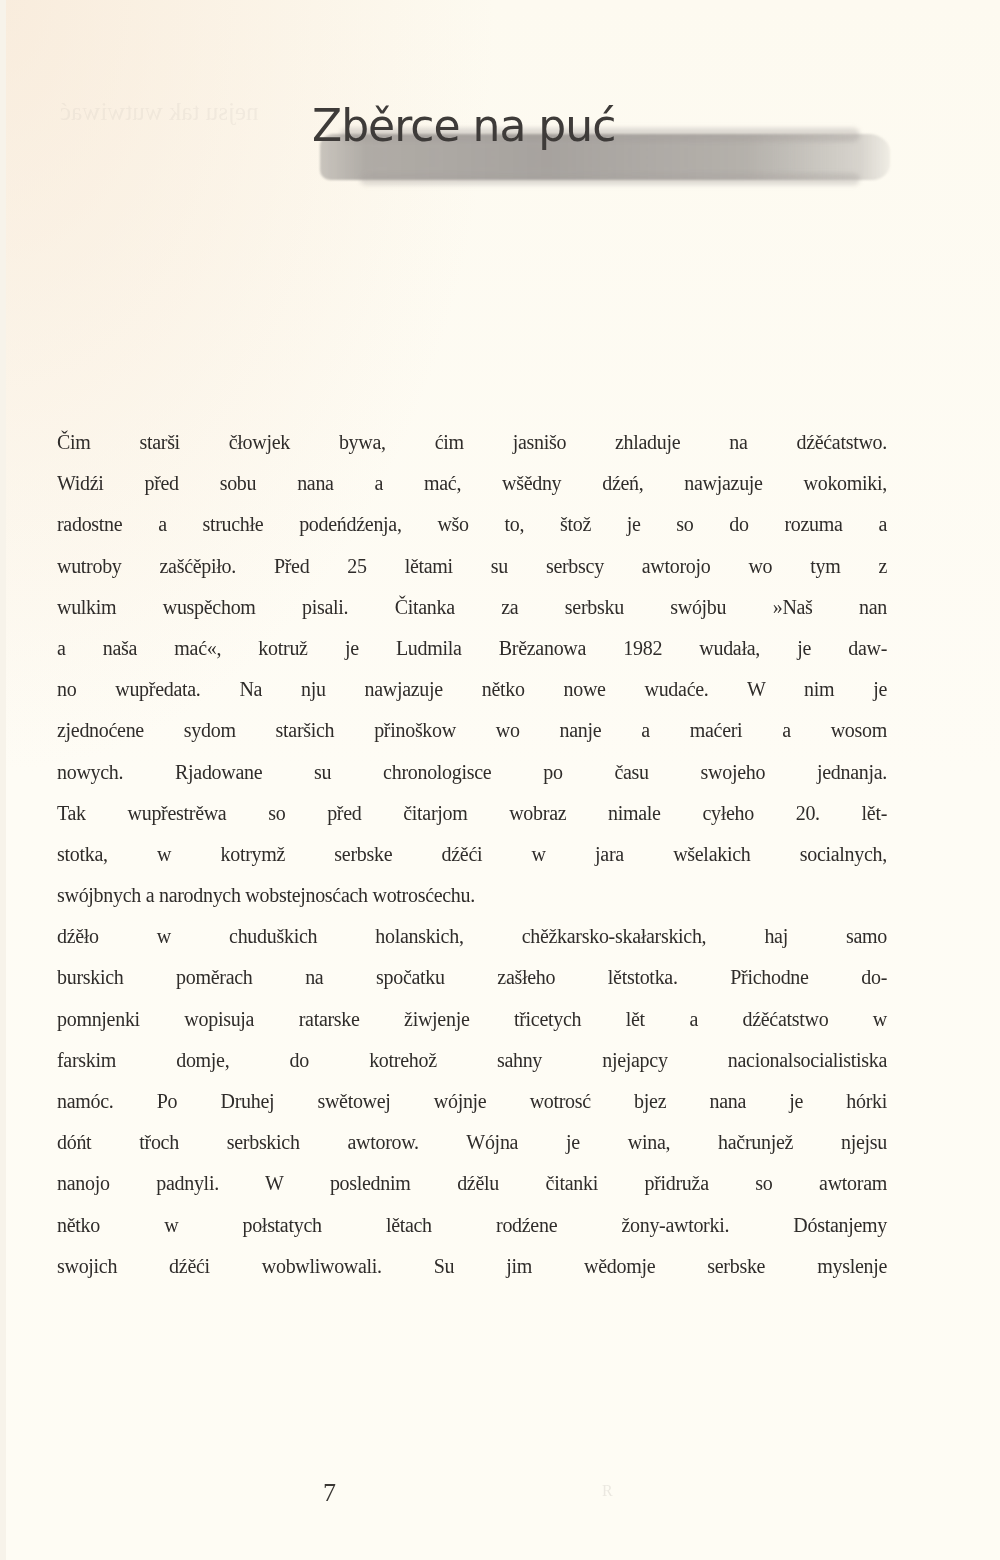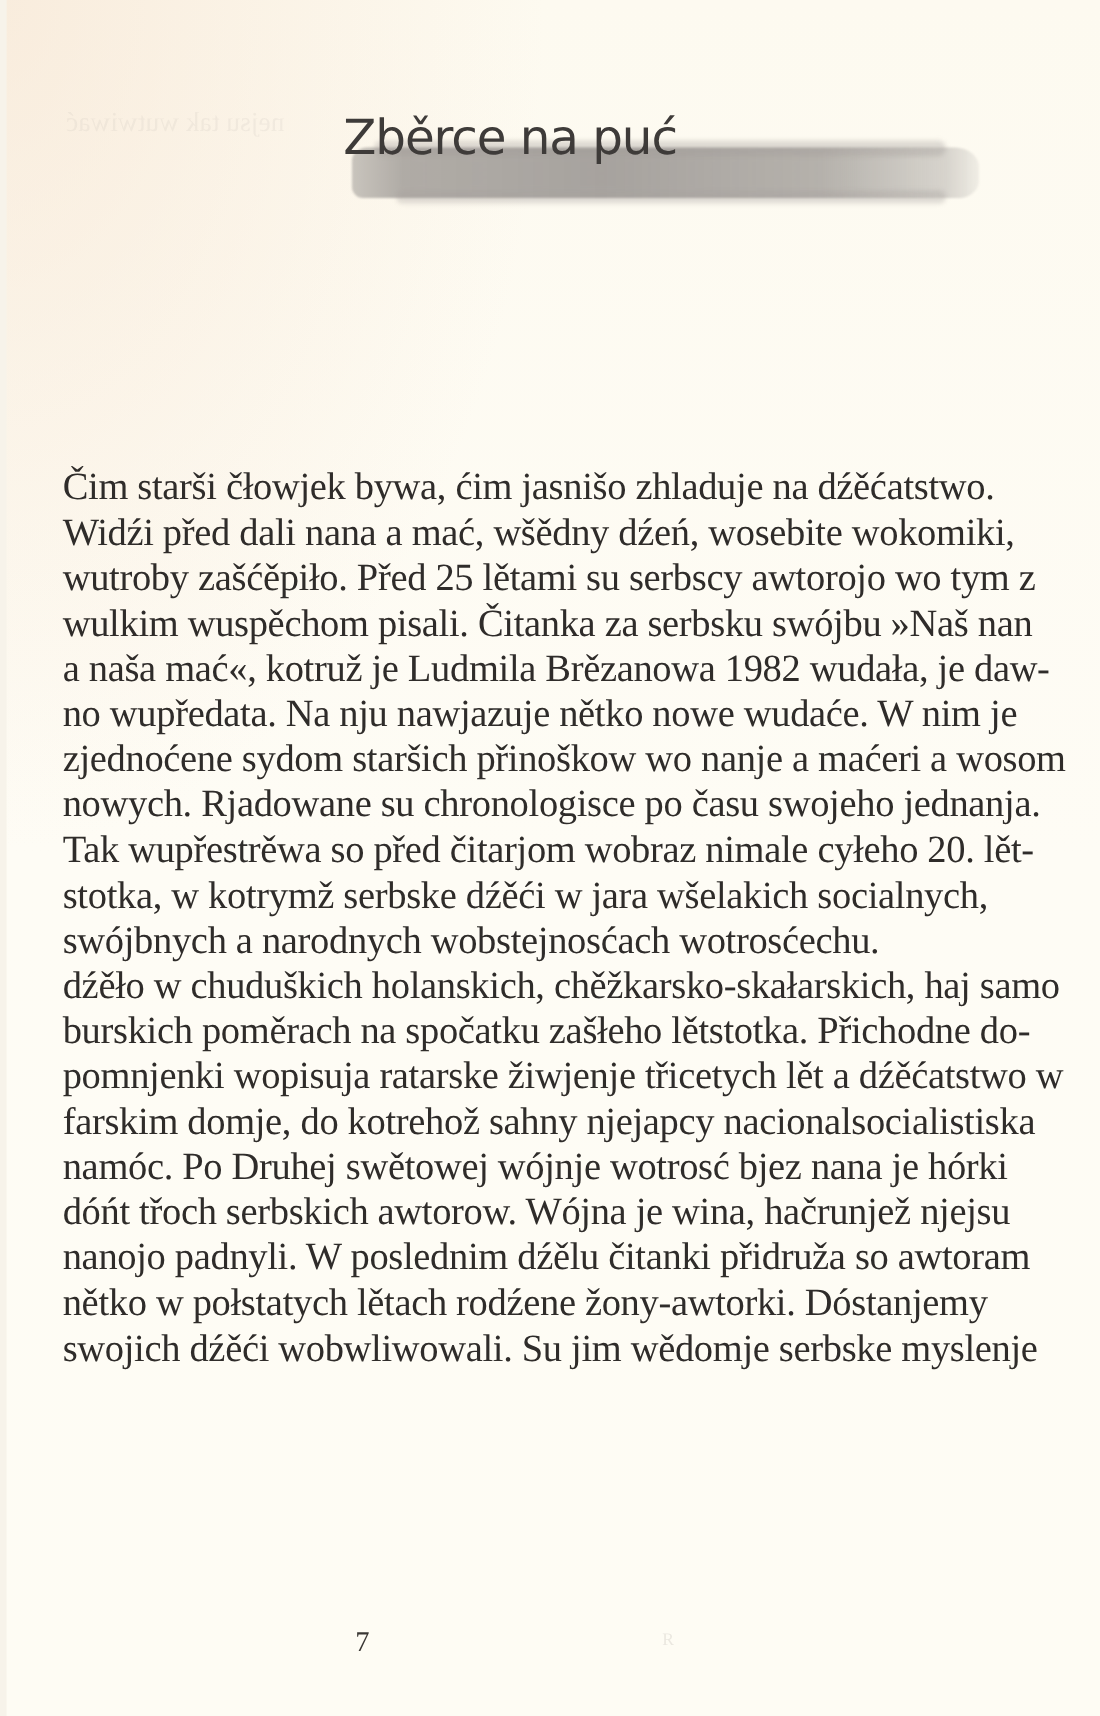--- a/index.html
+++ b/index.html
@@ -89,21 +89,21 @@
       transform: scaleX(-1);
       white-space: nowrap;
       pointer-events: none;
     }
     .body-text {
       position: absolute;
       left: 57px;
       top: 422px;
       width: 830px;
       font-family: "Liberation Serif", serif;
-      font-size: 35px;
+      font-size: 20px;
       line-height: 41.2px;
       color: #2f2c2a;
       text-align: justify;
       letter-spacing: -0.3px;
       word-spacing: 0px;
     }
     .line {
       display: block;
       text-align: justify;
       text-align-last: justify;
@@ -142,21 +142,22 @@
   <div class="bleed" style="left:60px; top:98px;">nejsu tak wutwiwać</div>
 
   <div class="title-wrap">
     <div class="brush"></div>
     <h1 class="title">Zběrce na puć</h1>
   </div>
 
   <div class="body-text" id="body-text">
       <div>
         <span class="line">Čim starši čłowjek bywa, ćim jasnišo zhladuje na dźěćatstwo.</span>
-        <span class="line">Widźi před dali nana a mać, wšědny dźeń, wosebite wokomiki,</span>
+        <span class="line">Widźi před sobu nana a mać, wšědny dźeń, nawjazuje wokomiki,</span>
+        <span class="line">radostne a struchłe podeńdźenja, wšo to, štož je so do rozuma a</span>
         <span class="line">wutroby zašćěpiło. Před 25 lětami su serbscy awtorojo wo tym z</span>
         <span class="line">wulkim wuspěchom pisali. Čitanka za serbsku swójbu »Naš nan</span>
         <span class="line">a naša mać«, kotruž je Ludmila Brězanowa 1982 wudała, je daw-</span>
         <span class="line">no wupředata. Na nju nawjazuje nětko nowe wudaće. W nim je</span>
         <span class="line">zjednoćene sydom staršich přinoškow wo nanje a maćeri a wosom</span>
         <span class="line">nowych. Rjadowane su chronologisce po času swojeho jednanja.</span>
         <span class="line">Tak wupřestrěwa so před čitarjom wobraz nimale cyłeho 20. lět-</span>
         <span class="line">stotka, w kotrymž serbske dźěći w jara wšelakich socialnych,</span>
         <span class="line last">swójbnych a narodnych wobstejnosćach wotrosćechu.</span>
       </div>

